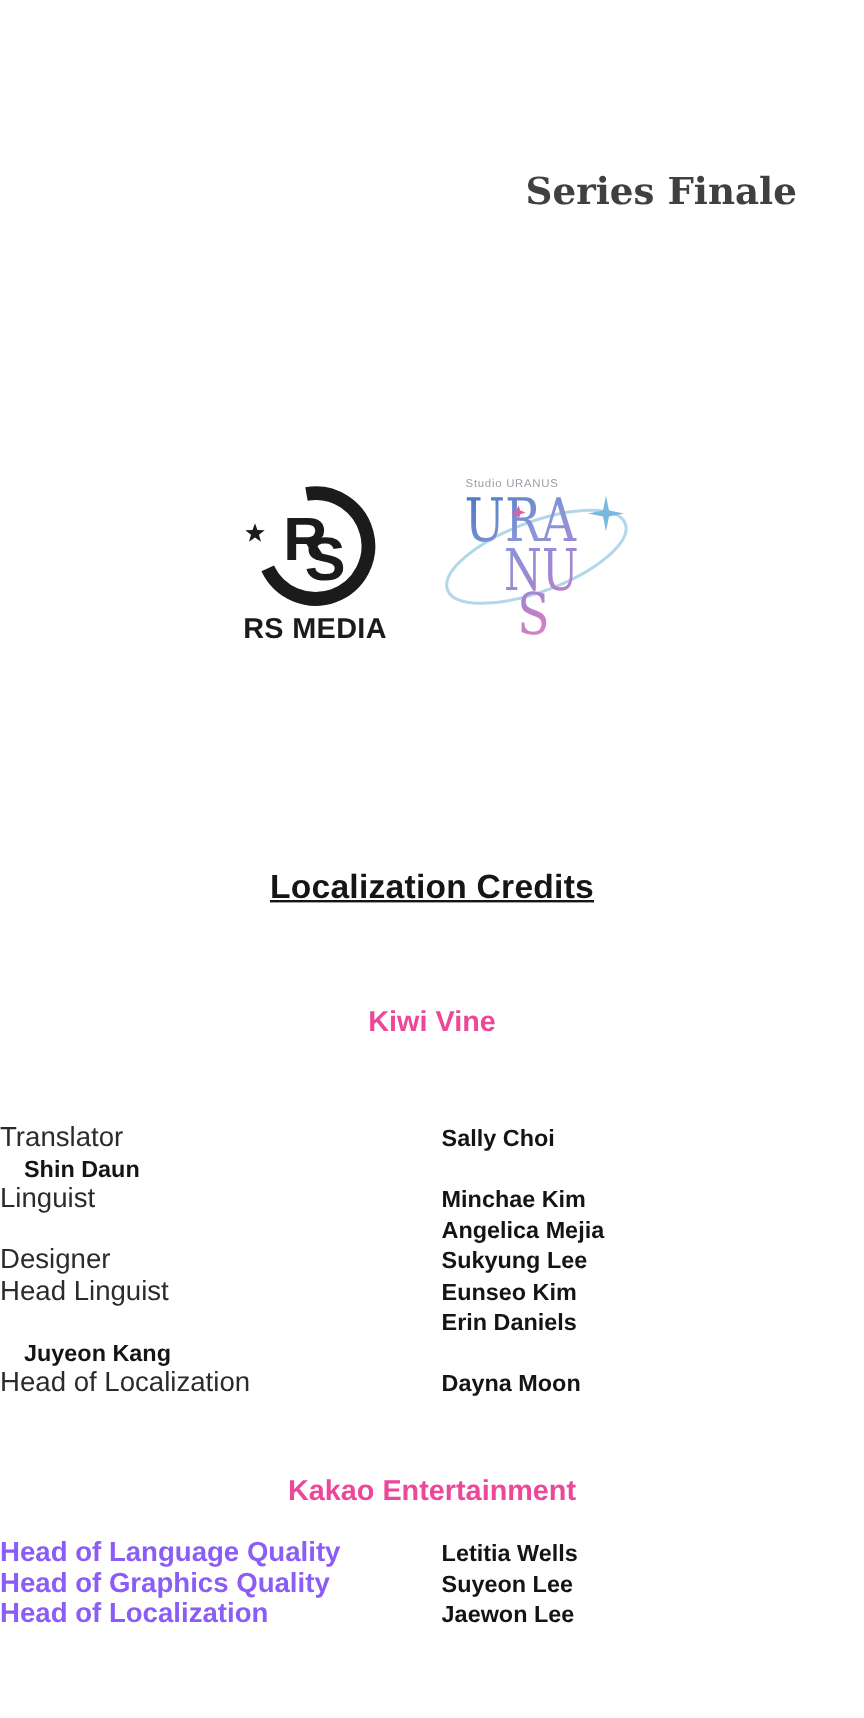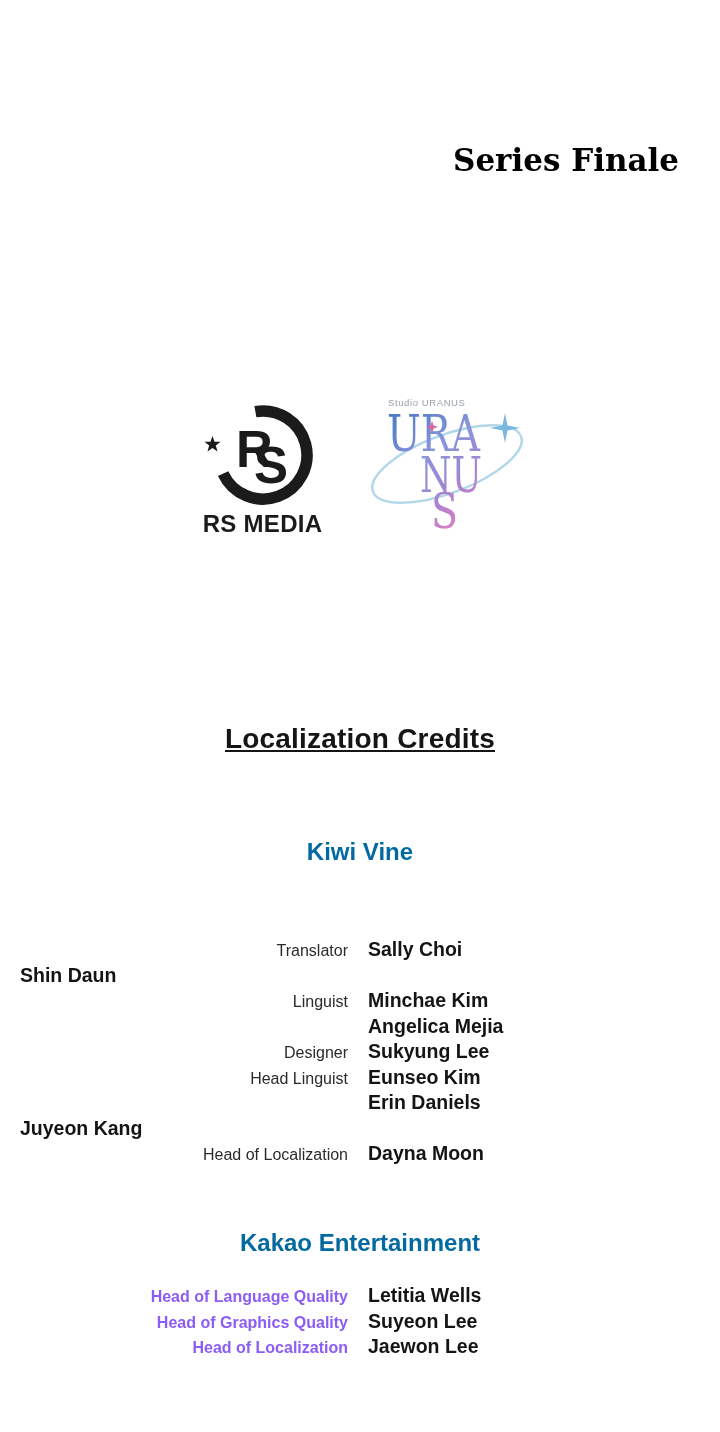--- a/index.html
+++ b/index.html
@@ -1,33 +1,33 @@
 <!DOCTYPE html>
 <html><head>
 <meta charset="utf-8">
 <style>
   html,body{margin:0;padding:0;background:#ffffff;}
   .page{position:relative;width:720px;height:1432px;background:#ffffff;overflow:hidden;
         font-family:"Liberation Sans",sans-serif;color:#111;}
   .series-finale{position:absolute;left:438px;top:142px;
-        font-family:"DejaVu Serif",serif;font-weight:700;font-size:31px;color:#000000;white-space:nowrap;margin-left:15px;}
+        font-family:"DejaVu Serif",serif;font-weight:700;font-size:31px;color:#404040;white-space:nowrap;}
   .logo{position:absolute;}
   #rs-logo{left:193px;top:395px;}
   #uranus-logo{left:366px;top:392px;}
   .credits-title{position:absolute;top:723px;left:0;width:720px;text-align:center;
         font-size:28px;font-weight:700;letter-spacing:.2px;color:#151515;text-decoration:underline;}
   .section-heading{position:absolute;left:0;width:720px;text-align:center;
-        font-size:24px;font-weight:700;color:#0369a1;}
+        font-size:24px;font-weight:700;color:#ec4899;}
   #kiwi-heading{top:838px;}
   #kakao-heading{top:1188px;margin-top:41px;}
   .rows{position:absolute;left:0;width:720px;}
   #kiwi-rows{top:901px;}
   #kakao-rows{top:1247px;}
   .credit-row{display:flex;align-items:baseline;height:25.5px;line-height:25.5px;}
-  .credit-role{width:348px;text-align:right;font-size:16px;font-weight:500;color:#2b2b2b;white-space:nowrap;}
+  .credit-role{width:348px;font-size:23px;font-weight:500;color:#2b2b2b;white-space:nowrap;}
   .credit-name{margin-left:20px;font-size:19.5px;font-weight:700;color:#141414;white-space:nowrap;margin-top:36px;}
   #kakao-rows .credit-role{font-weight:700;color:#8b5cf6;}
   svg text{user-select:none;}
 </style>
 </head>
 <body>
 
 <div class="page">
 
   <div class="series-finale">Series Finale</div>

